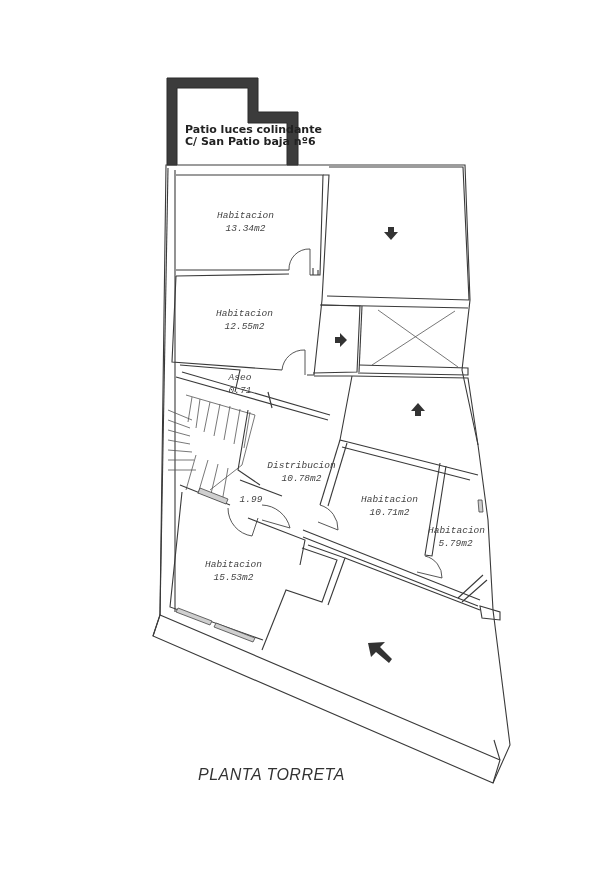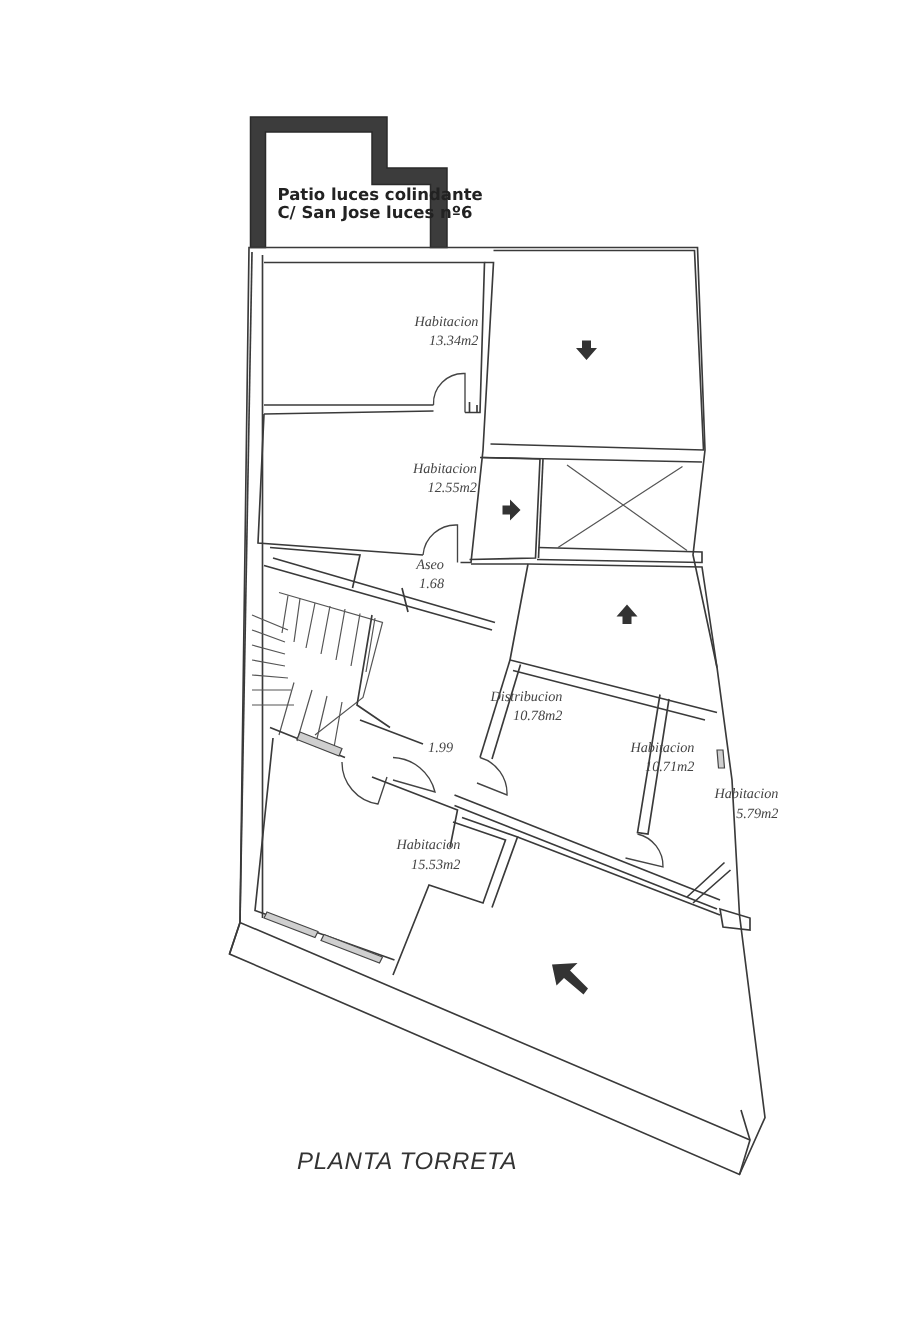--- a/index.html
+++ b/index.html
@@ -5,24 +5,23 @@
   html, body { margin: 0; padding: 0; background: #ffffff; }
   body { width: 613px; height: 894px; position: relative; overflow: hidden; }
   #plan { position: absolute; left: 0; top: 0; width: 613px; height: 894px; }
   .wall { fill: none; stroke: #3a3a3a; stroke-width: 1.1; }
   .thick { fill: #3c3c3c; stroke: #2a2a2a; stroke-width: 1; }
   .thin { fill: none; stroke: #555; stroke-width: 0.8; }
   .door { fill: none; stroke: #444; stroke-width: 0.9; }
   .win { fill: #cfcfcf; stroke: #444; stroke-width: 0.8; }
   .arrow { fill: #333; stroke: none; }
   .lbl {
-    position: absolute; text-align: right; font-style: italic;
-    font-family: Liberation Serif, serif; font-size: 9.5px; color: #444; line-height: 13px;
+    position: absolute; text-align: center; font-style: italic;
+    font-family: Liberation Mono, monospace; font-size: 9.5px; color: #444; line-height: 13px;
     white-space: nowrap;
-    margin-left: 36px;
   }
   .patio {
     position: absolute; left: 185px; top: 124px; width: 100px;
     font-family: "DejaVu Sans", sans-serif; font-size: 11px; color: #222; line-height: 12px;
     white-space: nowrap; font-weight: bold;
   }
   .title {
     position: absolute; left: 198px; top: 766px;
     font-family: "Liberation Sans", sans-serif; font-style: italic; font-size: 16px; color: #333;
     letter-spacing: 0.5px; white-space: nowrap;
@@ -132,36 +131,36 @@
   <g>
     <path class="arrow" d="M418,403 L425,411 L421,411 L421,416 L415,416 L415,411 L411,411 Z"></path>
   </g>
   <g>
     <path class="arrow" d="M368,643 L371,657 L376,652 L389,663 L392,659 L380,647 L385,642 Z"></path>
   </g>
 </svg>
 
 <div class="patio">
   <div>Patio luces colindante</div>
-  <div>C/ San Jose luces nº6</div>
+  <div>C/ San Patio baja nº6</div>
 </div>
 
 <div class="lbl" style="left:208px; top:209px; width:75px;">
   <div>Habitacion</div>
   <div>13.34m2</div>
 </div>
 
 <div class="lbl" style="left:207px; top:307px; width:75px;">
   <div>Habitacion</div>
   <div>12.55m2</div>
 </div>
 
 <div class="lbl" style="left:220px; top:371px; width:40px;">
   <div>Aseo</div>
-  <div>1.68</div>
+  <div>0.71</div>
 </div>
 
 <div class="lbl" style="left:264px; top:459px; width:75px;">
   <div>Distribucion</div>
   <div>10.78m2</div>
 </div>
 
 <div class="lbl" style="left:236px; top:493px; width:30px;">
   <div>1.99</div>
 </div>

